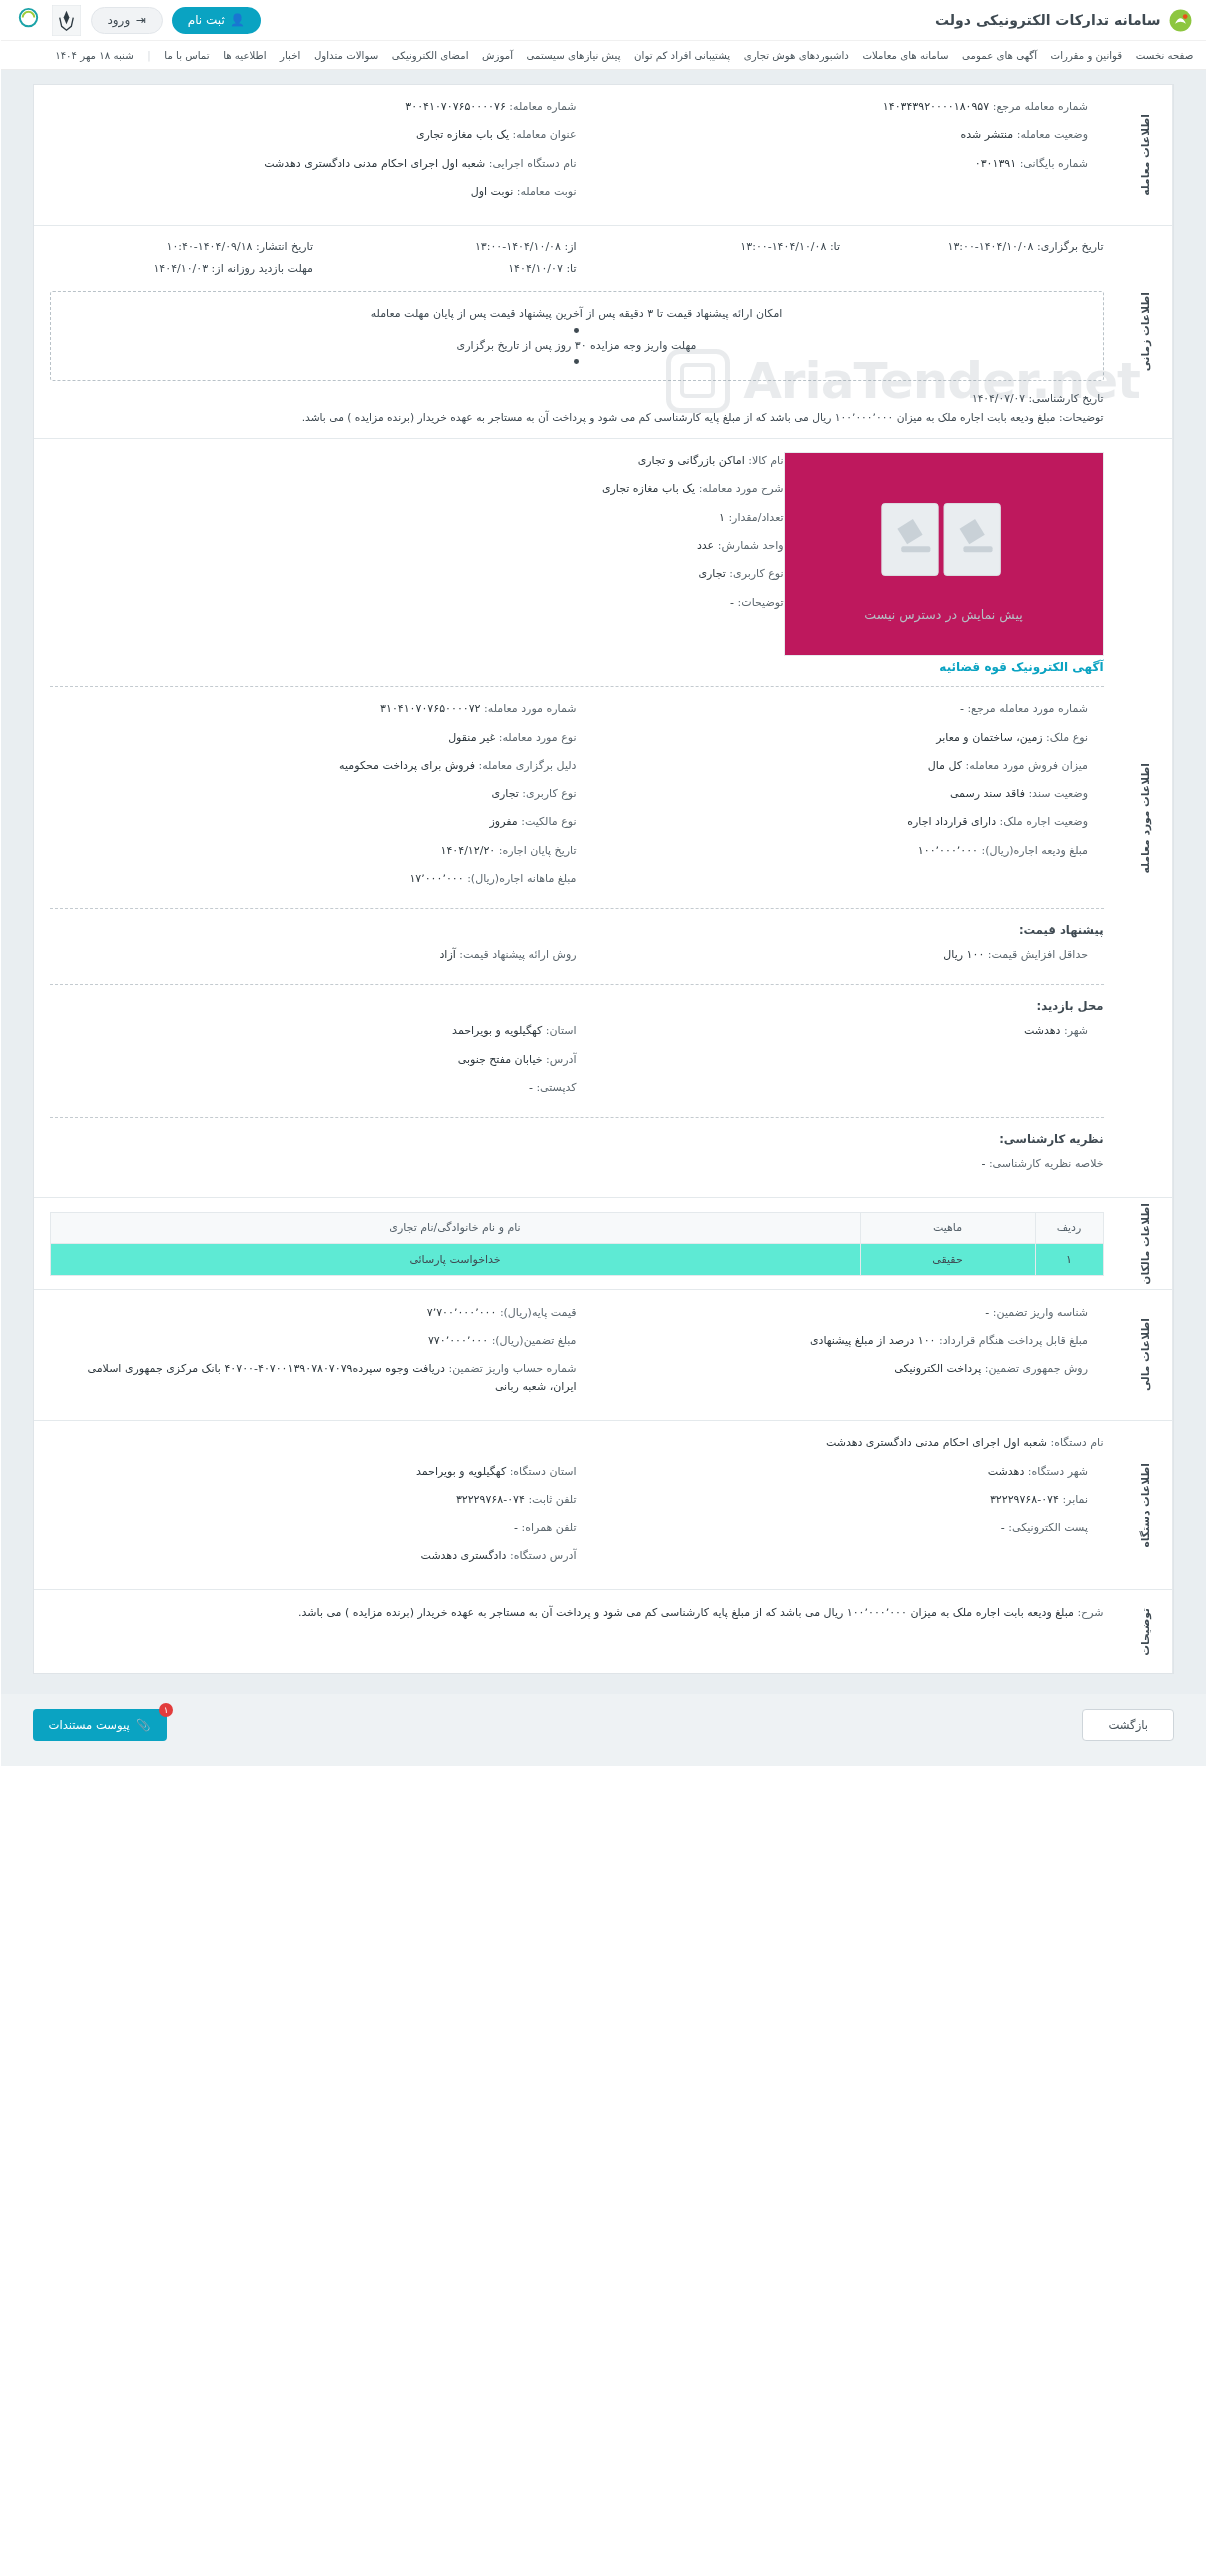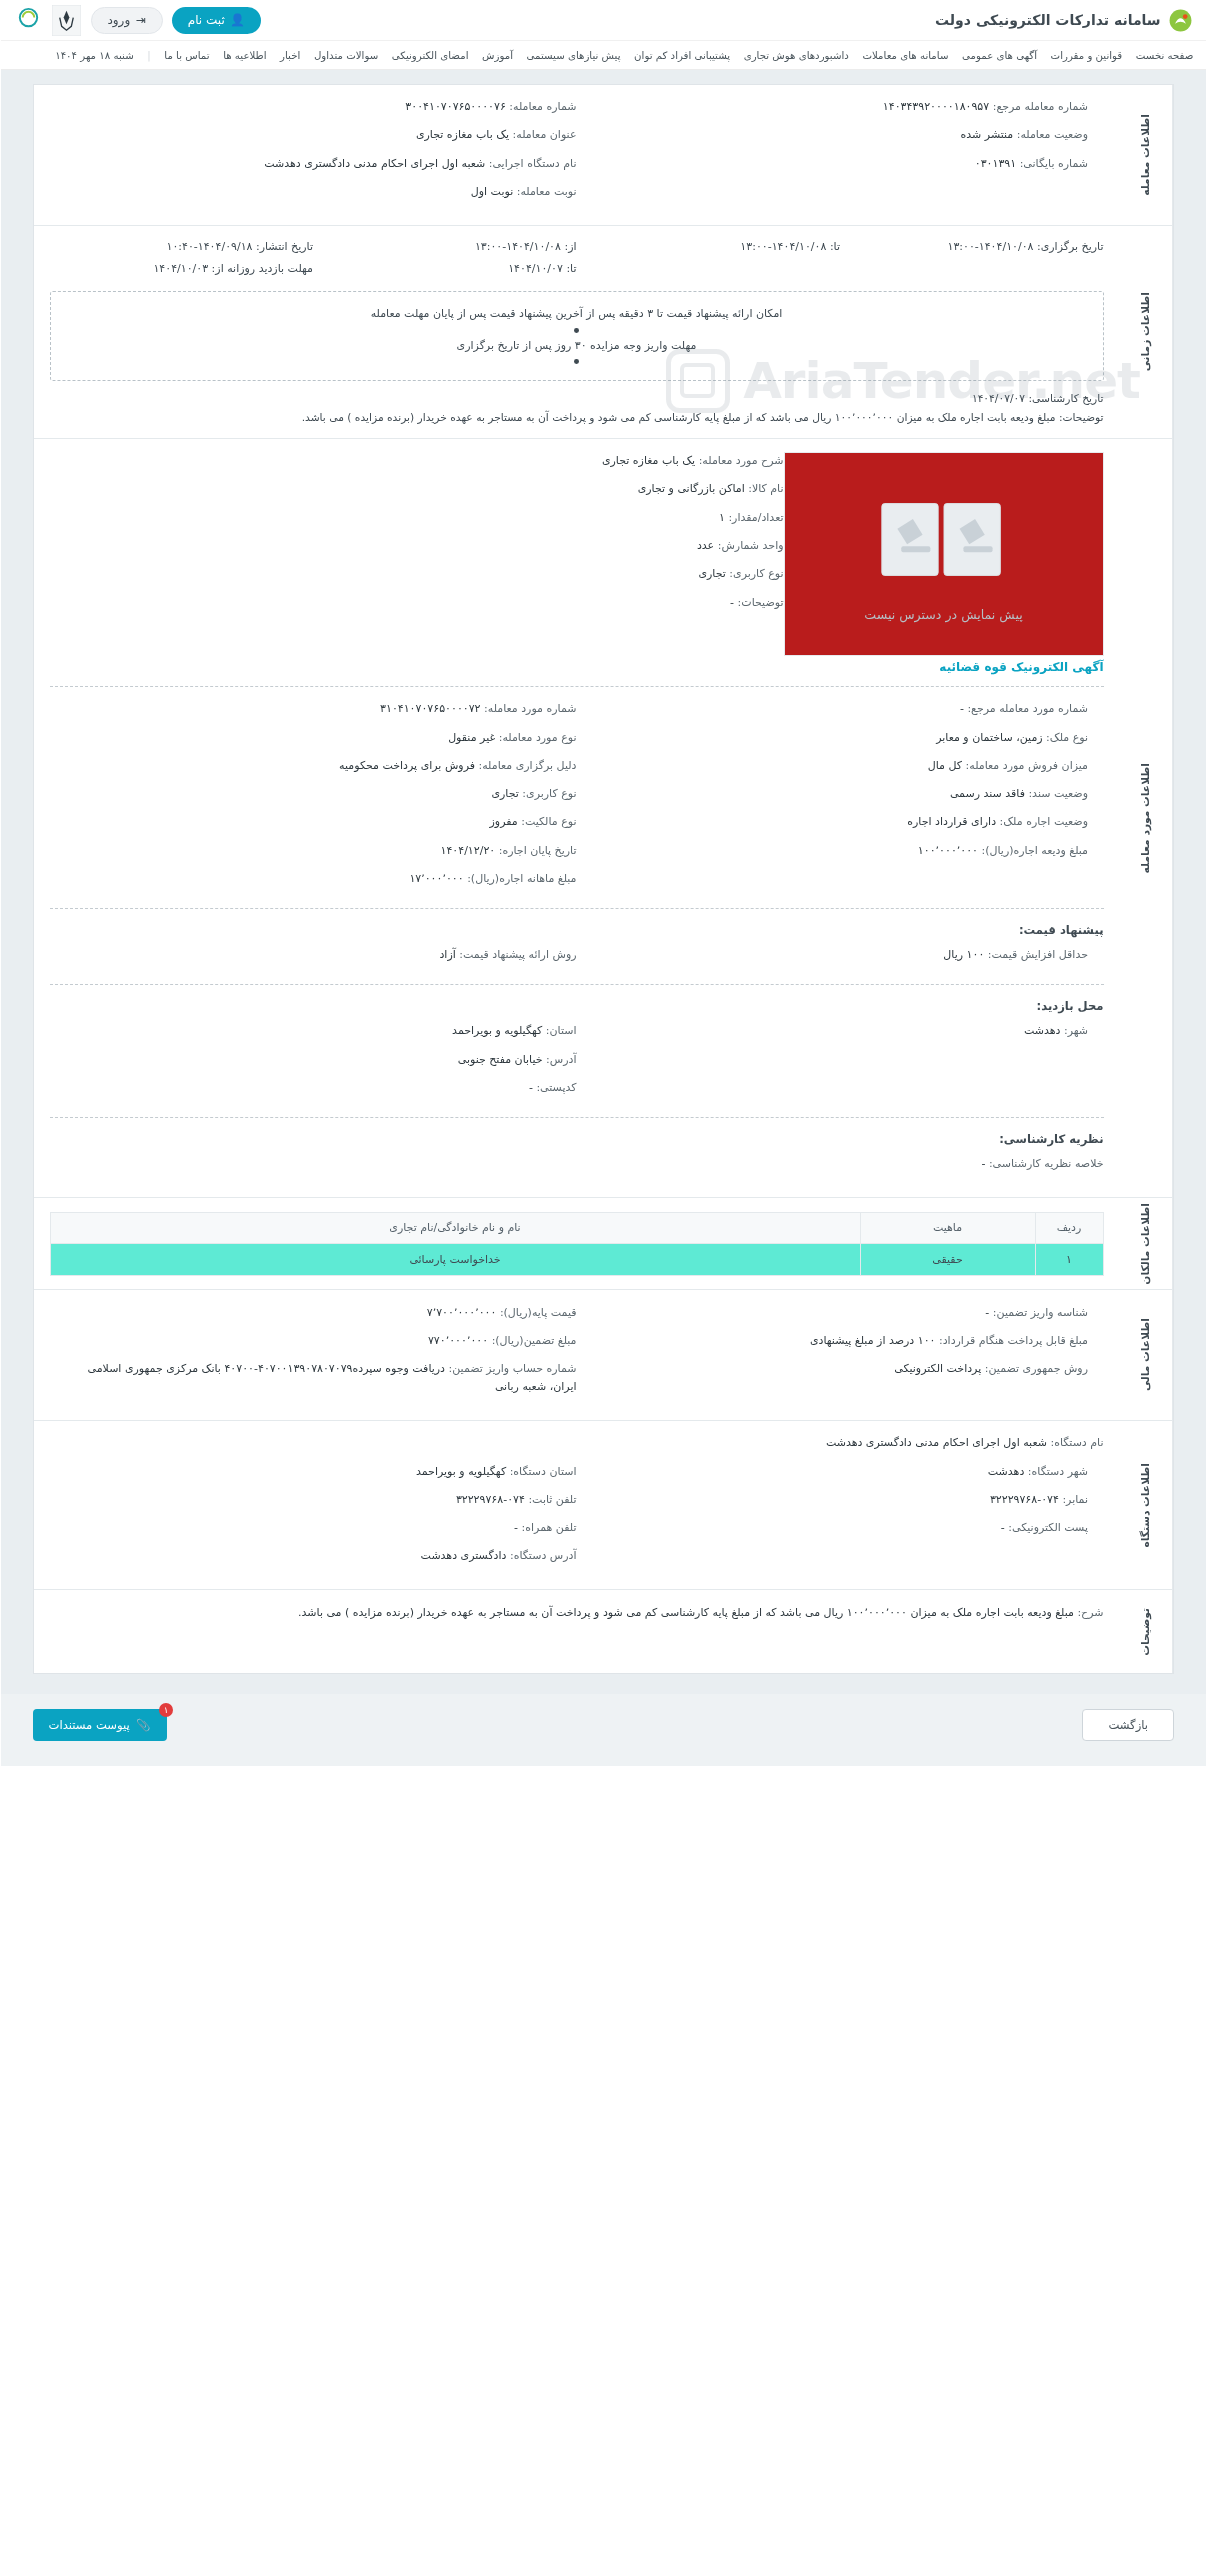--- a/index.html
+++ b/index.html
@@ -110,21 +110,21 @@
   .noteline { font-size: 11px; color:#3f4a52; margin: 5.8px 0; display:flex; align-items:center; justify-content:flex-end; gap: 7.8px; flex-direction: column;}
   .bullet { width:4.8px; height:4.8px; border-radius:50%; background:#3f4a52; display:inline-block; }
 
   .small-note { font-size: 10.7px; color:#3f4a52; margin-top: 5.8px; }
 
   
   .dealwrap { display:flex; }
   .deal-right { flex: 1 1 auto; padding-left: 19.4px; text-align: right; }
   .deal-left  { flex: 0 0 320px; }
   .noimg {
-    width: 320px; height: 204px; background:#b91c1c; border:1px solid #e7ebee;
+    width: 320px; height: 204px; background:#be185d; border:1px solid #e7ebee;
     display:flex; flex-direction:column; align-items:center; justify-content:center; gap:13.6px;
   }
   .noimg-text { font-size: 12.6px; color:#b6bfc5; }
 
   .section-title {
     font-size: 12px; color: #0aa3c2; font-weight: bold;
     text-align: right; margin: 3.9px 0 11.6px 0;
   }
   .dashline { border-top: 1px dashed #c4cbd0; margin: 9.7px 0 13.6px 0; }
   .sub-title { font-size: 11.6px; color:#3f4a52; font-weight: bold; text-align:right; margin-bottom: 9.7px; }
@@ -351,26 +351,26 @@
                 <path d="M22 44 l16 -10 l10 16 l-16 10 z" fill="#c9d1d7"></path>
                 <rect x="26" y="62" width="30" height="6" rx="2" fill="#c9d1d7"></rect>
                 <path d="M86 44 l16 -10 l10 16 l-16 10 z" fill="#c9d1d7"></path>
                 <rect x="90" y="62" width="30" height="6" rx="2" fill="#c9d1d7"></rect>
               </svg>
               <div class="noimg-text">پیش نمایش در دسترس نیست</div>
             </div>
           </div>
           <div class="deal-right">
             <div class="fline">
+              <span class="lbl">نام کالا:</span>
+              <span class="val">اماکن بازرگانی و تجاری</span>
+            </div>
+            <div class="fline">
               <span class="lbl">شرح مورد معامله:</span>
               <span class="val">یک باب مغازه تجاری</span>
-            </div>
-            <div class="fline">
-              <span class="lbl">نام کالا:</span>
-              <span class="val">اماکن بازرگانی و تجاری</span>
             </div>
             <div class="fline">
               <span class="lbl">تعداد/مقدار:</span>
               <span class="val">۱</span>
             </div>
             <div class="fline">
               <span class="lbl">واحد شمارش:</span>
               <span class="val">عدد</span>
             </div>
             <div class="fline">

